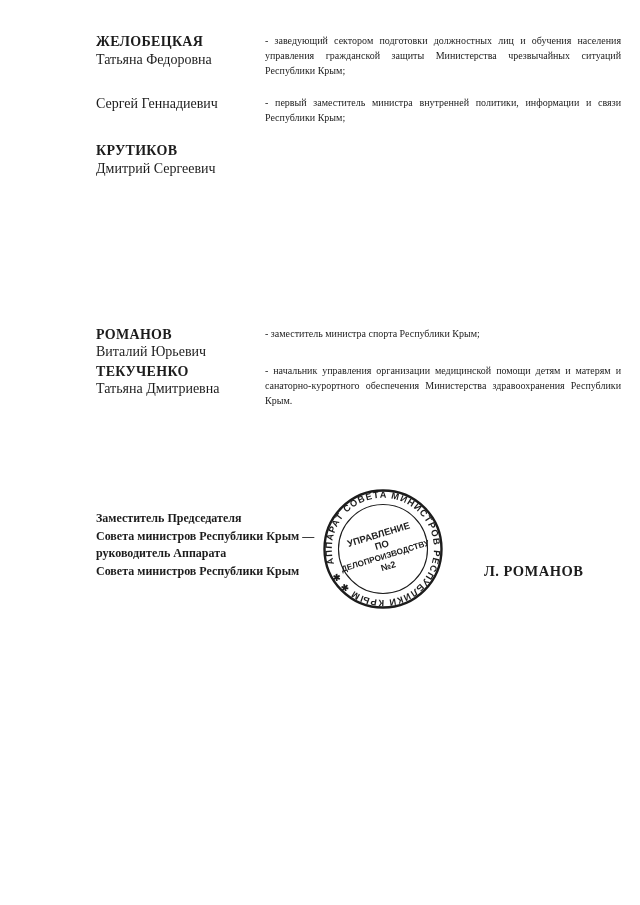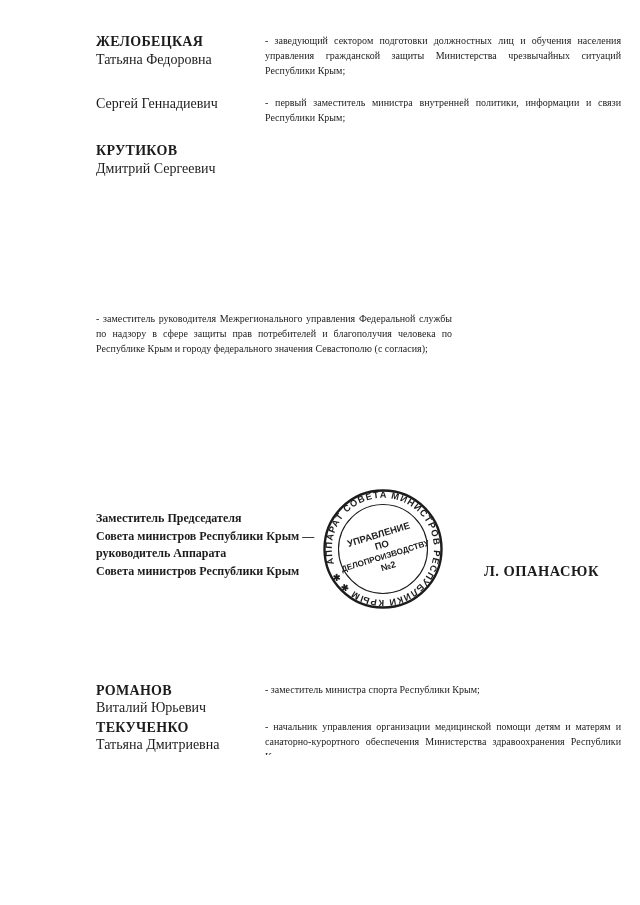--- a/index.html
+++ b/index.html
@@ -109,21 +109,20 @@
         <div class="given">Сергей Геннадиевич</div>
       </div>
       <div class="desc-col">- первый заместитель министра внутренней политики, информации и связи Республики Крым;</div>
     </div>
 
     <div class="entry m3">
       <div class="name-col">
         <div class="surname">КРУТИКОВ</div>
         <div class="given">Дмитрий Сергеевич</div>
       </div>
-      <div class="desc-col">- заместитель руководителя Межрегионального управления Федеральной службы по надзору в сфере защиты прав потребителей и благополучия человека по Республике Крым и городу федерального значения Севастополю (с согласия);</div>
     </div>
 
 
     <div class="entry m5">
       <div class="name-col">
         <div class="surname">РОМАНОВ</div>
         <div class="given">Виталий Юрьевич</div>
       </div>
       <div class="desc-col">- заместитель министра спорта Республики Крым;</div>
     </div>
@@ -138,21 +137,21 @@
 
   </div>
 
   <div class="signature-block">
     <div>Заместитель Председателя</div>
     <div>Совета министров Республики Крым —</div>
     <div>руководитель Аппарата</div>
     <div>Совета министров Республики Крым</div>
   </div>
 
-  <div class="signer-name">Л. ОПАНАСЮК</div>
+  <div class="signer-name">Л. РОМАНОВ</div>
 
   <div class="stamp">
     <svg width="124" height="124" viewBox="0 0 124 124">
       <circle cx="62" cy="62" r="58.5" fill="none" stroke="#1c1c1c" stroke-width="2.4"></circle>
       <circle cx="62" cy="62" r="44.5" fill="none" stroke="#1c1c1c" stroke-width="1.1"></circle>
       <defs>
         <path id="ringPath" d="M 13.2 76.9 A 51 51 0 1 1 16.6 85.2" fill="none"></path>
       </defs>
       <text class="stamp-ring-text">
         <textPath href="#ringPath">АППАРАТ СОВЕТА МИНИСТРОВ РЕСПУБЛИКИ КРЫМ ✱ ✱</textPath>

